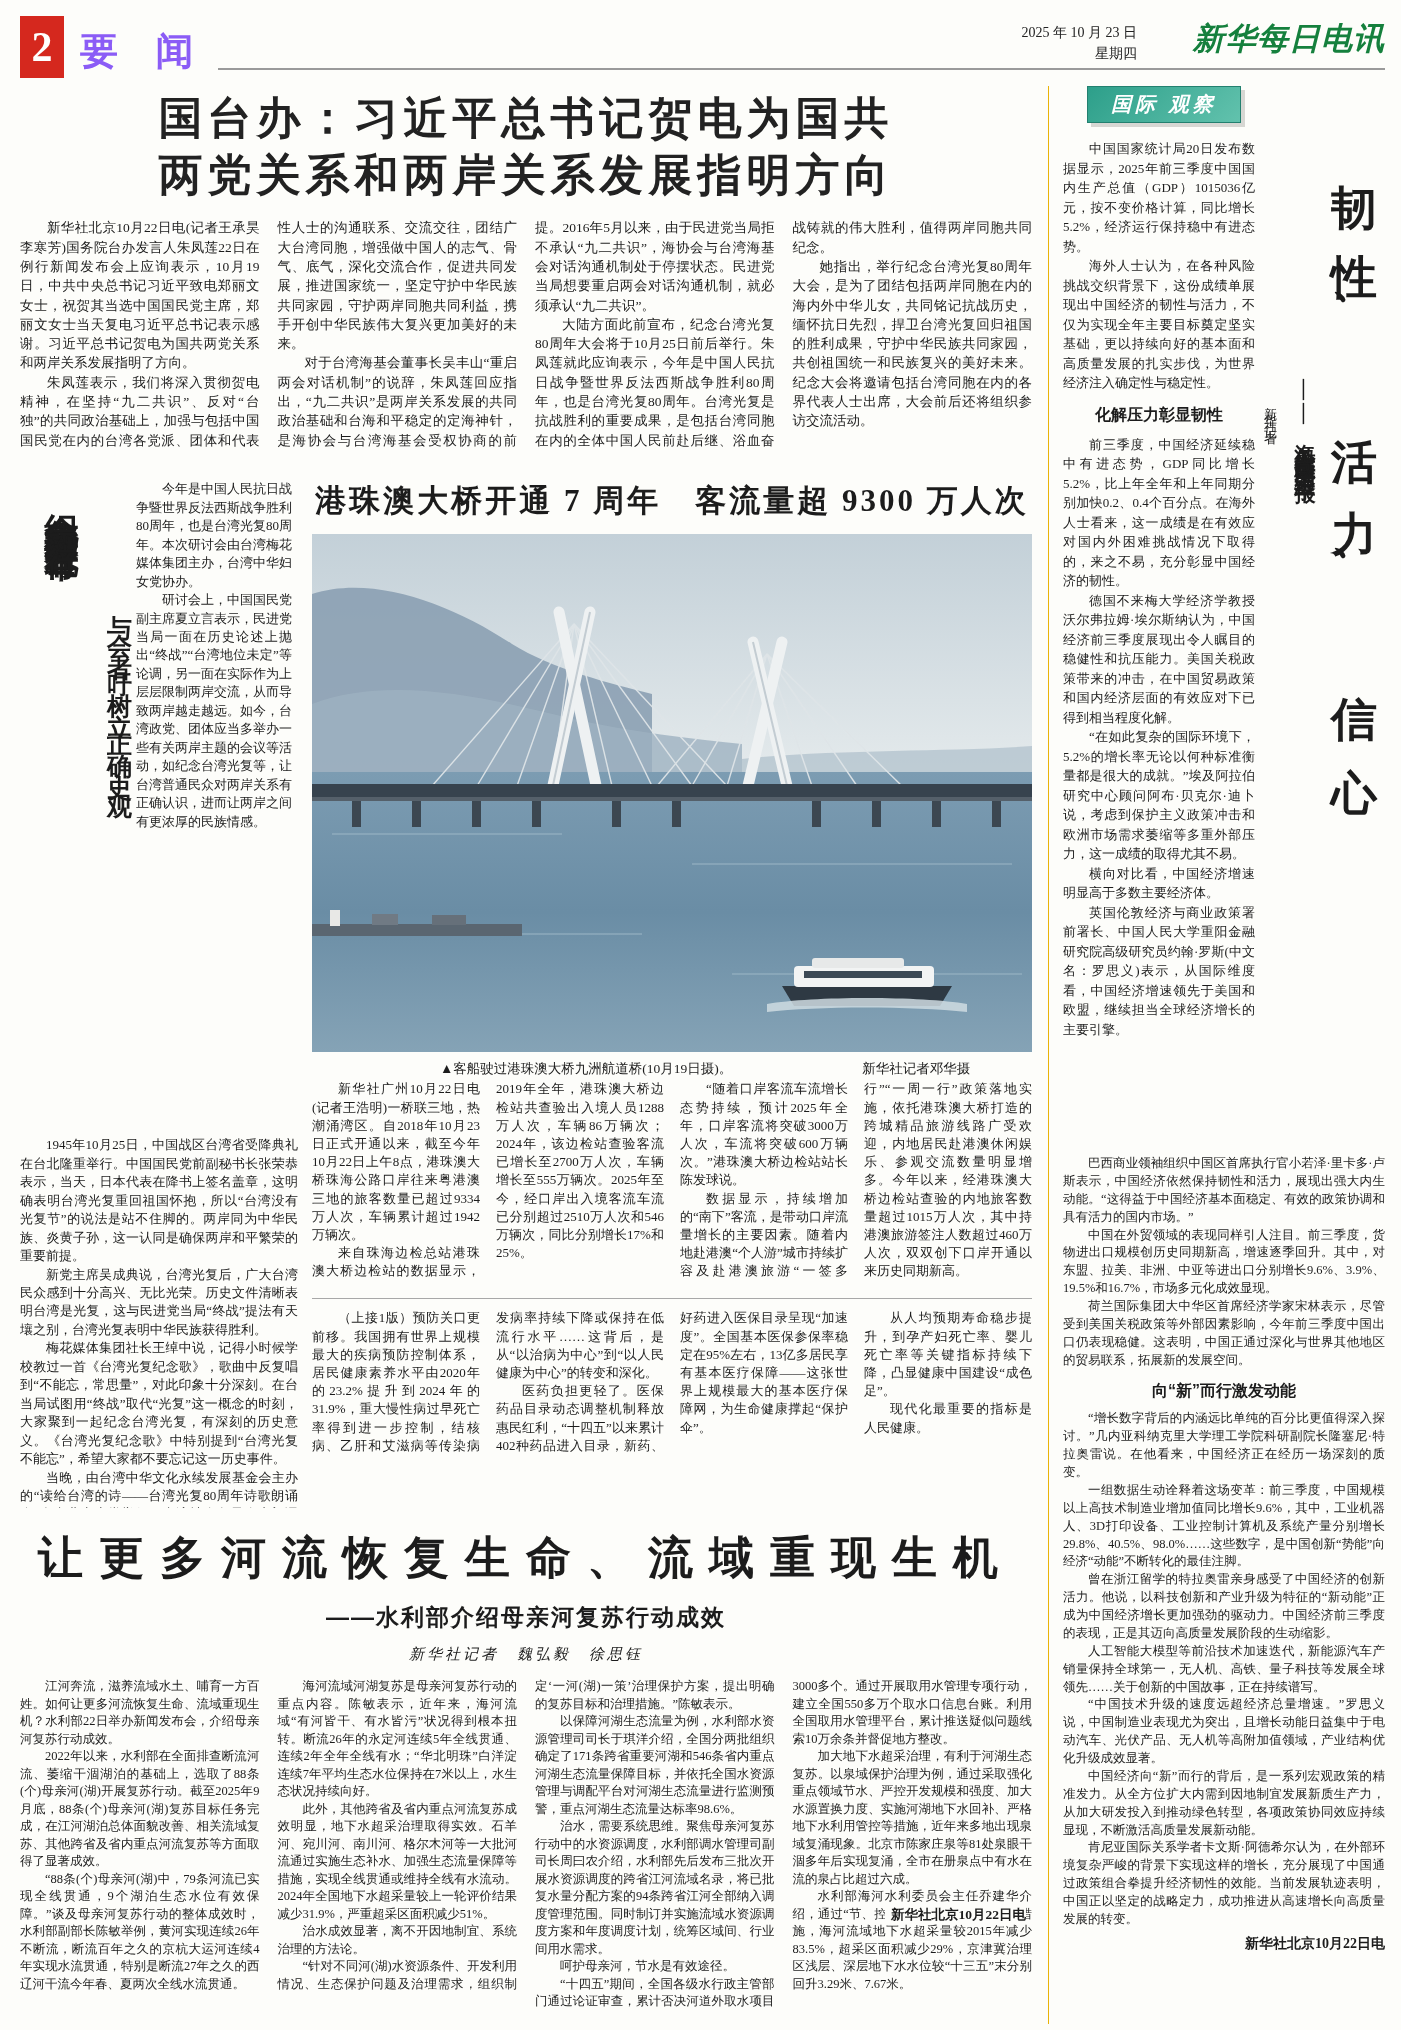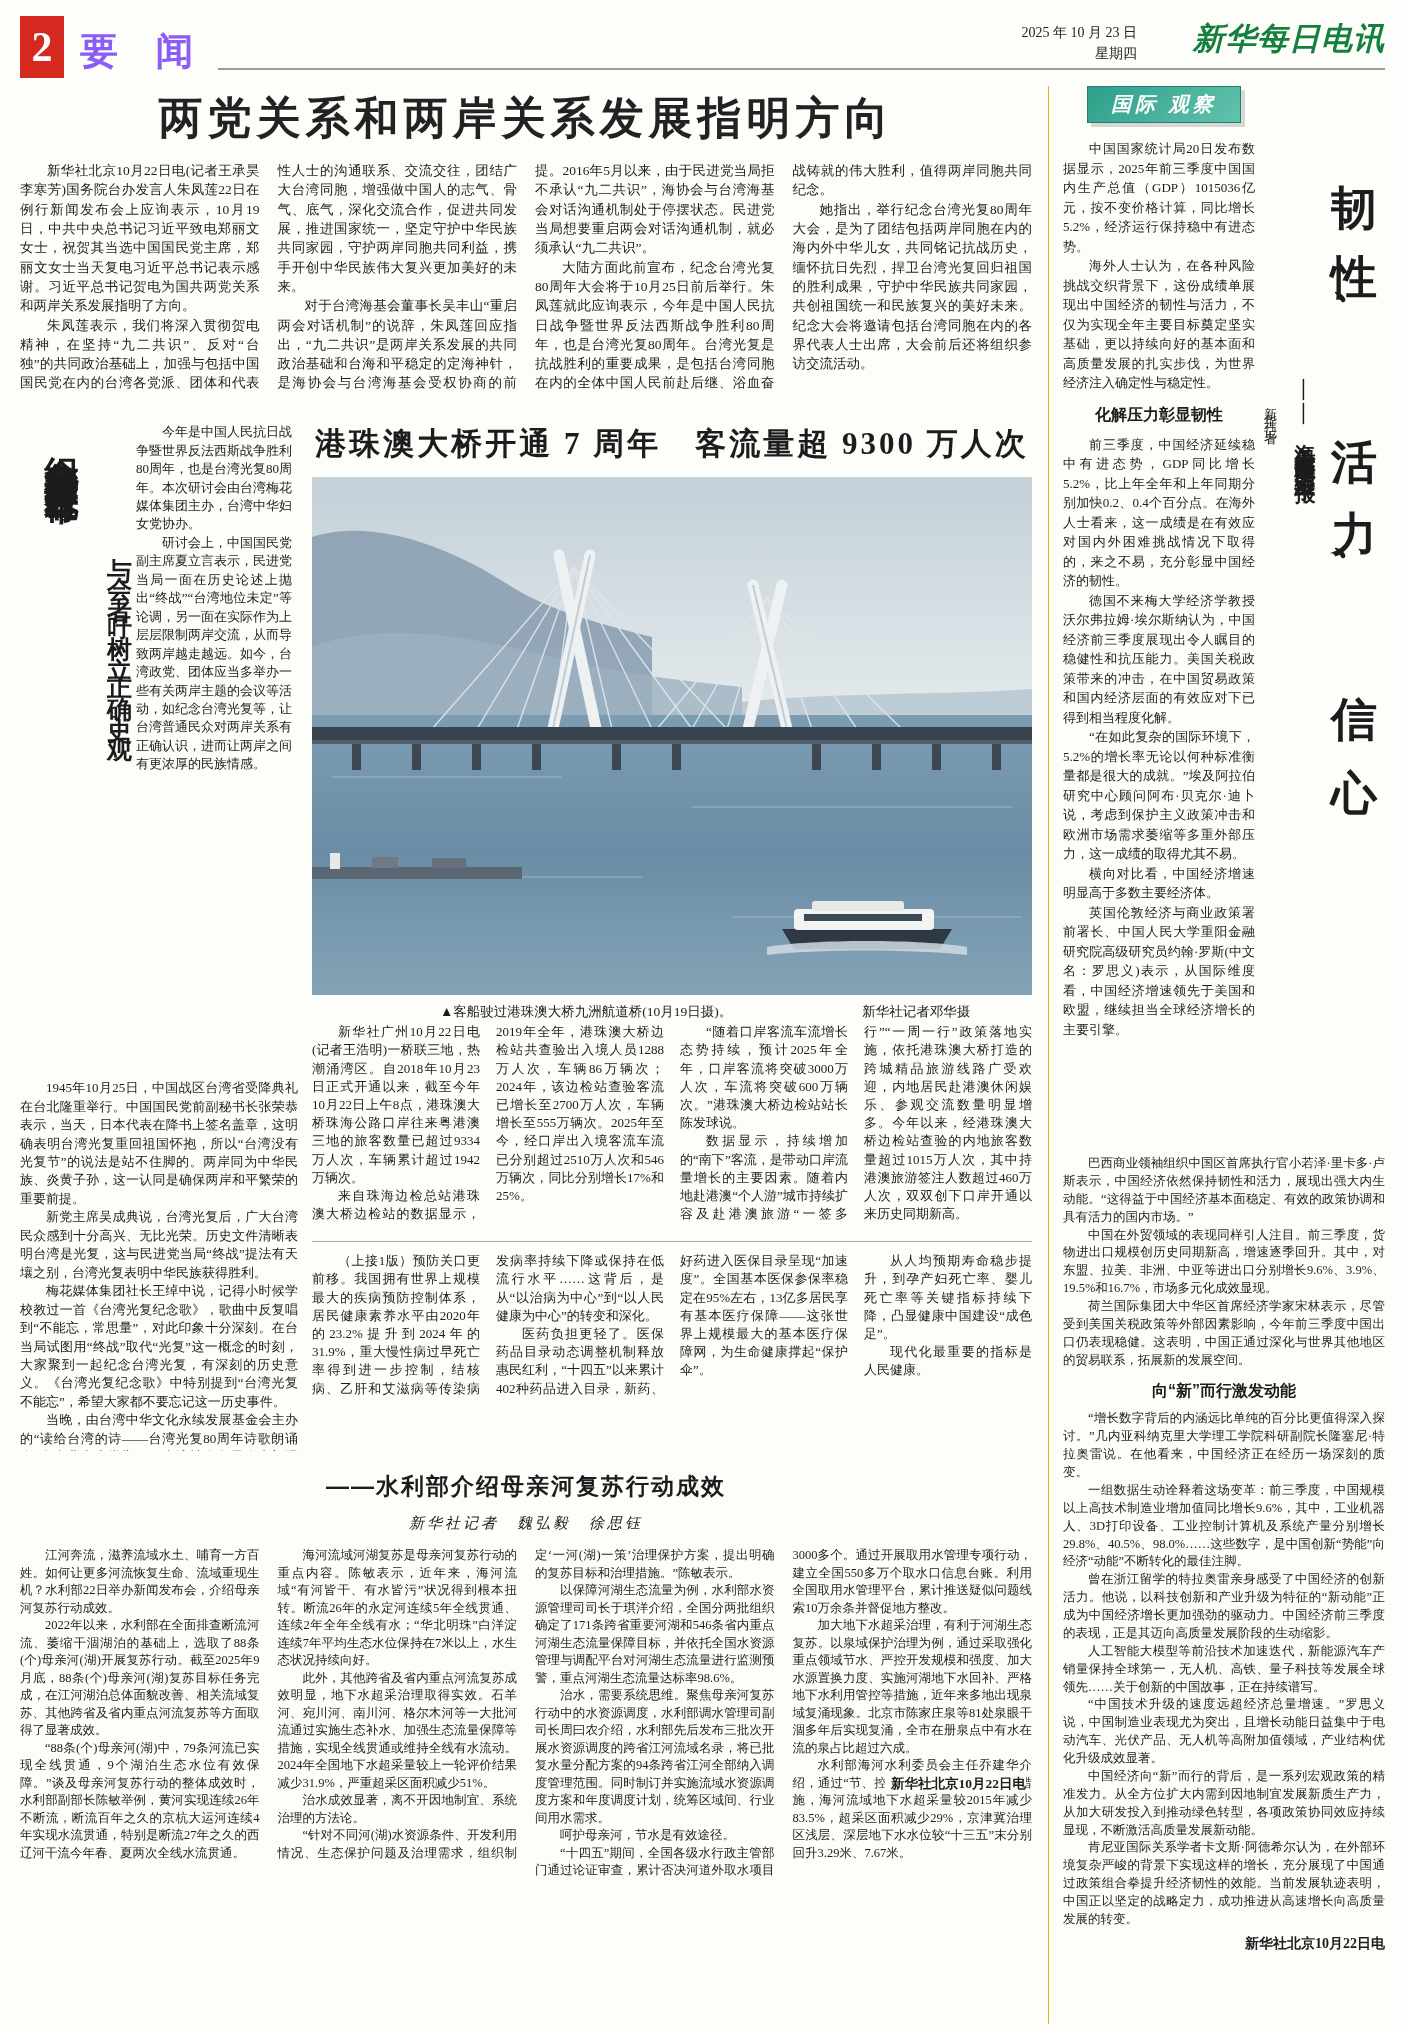--- a/index.html
+++ b/index.html
@@ -77,20 +77,21 @@
     <div class="hdr-date">
       <div>2025 年 10 月 23 日</div>
       <div>星期四</div>
     </div>
     <div class="masthead">新华每日电讯</div>
   </div>
 
   <div class="main">
 
     <div>
+      <div class="gto-hl">国台办：习近平总书记贺电为国共</div>
       <div class="gto-hl">两党关系和两岸关系发展指明方向</div>
       <div class="gto-text jtext">
           <p>新华社北京10月22日电(记者王承昊 李寒芳)国务院台办发言人朱凤莲22日在例行新闻发布会上应询表示，10月19日，中共中央总书记习近平致电郑丽文女士，祝贺其当选中国国民党主席，郑丽文女士当天复电习近平总书记表示感谢。习近平总书记贺电为国共两党关系和两岸关系发展指明了方向。</p>
           <p>朱凤莲表示，我们将深入贯彻贺电精神，在坚持“九二共识”、反对“台独”的共同政治基础上，加强与包括中国国民党在内的台湾各党派、团体和代表性人士的沟通联系、交流交往，团结广大台湾同胞，增强做中国人的志气、骨气、底气，深化交流合作，促进共同发展，推进国家统一，坚定守护中华民族共同家园，守护两岸同胞共同利益，携手开创中华民族伟大复兴更加美好的未来。</p>
           <p>对于台湾海基会董事长吴丰山“重启两会对话机制”的说辞，朱凤莲回应指出，“九二共识”是两岸关系发展的共同政治基础和台海和平稳定的定海神针，是海协会与台湾海基会受权协商的前提。2016年5月以来，由于民进党当局拒不承认“九二共识”，海协会与台湾海基会对话沟通机制处于停摆状态。民进党当局想要重启两会对话沟通机制，就必须承认“九二共识”。</p>
           <p>大陆方面此前宣布，纪念台湾光复80周年大会将于10月25日前后举行。朱凤莲就此应询表示，今年是中国人民抗日战争暨世界反法西斯战争胜利80周年，也是台湾光复80周年。台湾光复是抗战胜利的重要成果，是包括台湾同胞在内的全体中国人民前赴后继、浴血奋战铸就的伟大胜利，值得两岸同胞共同纪念。</p>
           <p>她指出，举行纪念台湾光复80周年大会，是为了团结包括两岸同胞在内的海内外中华儿女，共同铭记抗战历史，缅怀抗日先烈，捍卫台湾光复回归祖国的胜利成果，守护中华民族共同家园，共创祖国统一和民族复兴的美好未来。纪念大会将邀请包括台湾同胞在内的各界代表人士出席，大会前后还将组织参访交流活动。</p>
         </div>
     </div>
 
@@ -215,20 +216,21 @@
         <div class="hl-text jtext">
             <p>（上接1版）预防关口更前移。我国拥有世界上规模最大的疾病预防控制体系，居民健康素养水平由2020年的23.2%提升到2024年的31.9%，重大慢性病过早死亡率得到进一步控制，结核病、乙肝和艾滋病等传染病发病率持续下降或保持在低流行水平……这背后，是从“以治病为中心”到“以人民健康为中心”的转变和深化。</p>
             <p>医药负担更轻了。医保药品目录动态调整机制释放惠民红利，“十四五”以来累计402种药品进入目录，新药、好药进入医保目录呈现“加速度”。全国基本医保参保率稳定在95%左右，13亿多居民享有基本医疗保障——这张世界上规模最大的基本医疗保障网，为生命健康撑起“保护伞”。</p>
             <p>从人均预期寿命稳步提升，到孕产妇死亡率、婴儿死亡率等关键指标持续下降，凸显健康中国建设“成色足”。</p>
             <p>现代化最重要的指标是人民健康。</p>
           </div>
       </div>
     </div>
 
     <div class="rv">
+      <div class="rv-hl">让更多河流恢复生命、流域重现生机</div>
       <div class="rv-sub">——水利部介绍母亲河复苏行动成效</div>
       <div class="rv-by">新华社记者　魏弘毅　徐思钰</div>
       <div class="rv-text jtext">
           <p>江河奔流，滋养流域水土、哺育一方百姓。如何让更多河流恢复生命、流域重现生机？水利部22日举办新闻发布会，介绍母亲河复苏行动成效。</p>
           <p>2022年以来，水利部在全面排查断流河流、萎缩干涸湖泊的基础上，选取了88条(个)母亲河(湖)开展复苏行动。截至2025年9月底，88条(个)母亲河(湖)复苏目标任务完成，在江河湖泊总体面貌改善、相关流域复苏、其他跨省及省内重点河流复苏等方面取得了显著成效。</p>
           <p>“88条(个)母亲河(湖)中，79条河流已实现全线贯通，9个湖泊生态水位有效保障。”谈及母亲河复苏行动的整体成效时，水利部副部长陈敏举例，黄河实现连续26年不断流，断流百年之久的京杭大运河连续4年实现水流贯通，特别是断流27年之久的西辽河干流今年春、夏两次全线水流贯通。</p>
           <p>海河流域河湖复苏是母亲河复苏行动的重点内容。陈敏表示，近年来，海河流域“有河皆干、有水皆污”状况得到根本扭转。断流26年的永定河连续5年全线贯通、连续2年全年全线有水；“华北明珠”白洋淀连续7年平均生态水位保持在7米以上，水生态状况持续向好。</p>
           <p>此外，其他跨省及省内重点河流复苏成效明显，地下水超采治理取得实效。石羊河、宛川河、南川河、格尔木河等一大批河流通过实施生态补水、加强生态流量保障等措施，实现全线贯通或维持全线有水流动。2024年全国地下水超采量较上一轮评价结果减少31.9%，严重超采区面积减少51%。</p>
           <p>治水成效显著，离不开因地制宜、系统治理的方法论。</p>
           <p>“针对不同河(湖)水资源条件、开发利用情况、生态保护问题及治理需求，组织制定‘一河(湖)一策’治理保护方案，提出明确的复苏目标和治理措施。”陈敏表示。</p>

